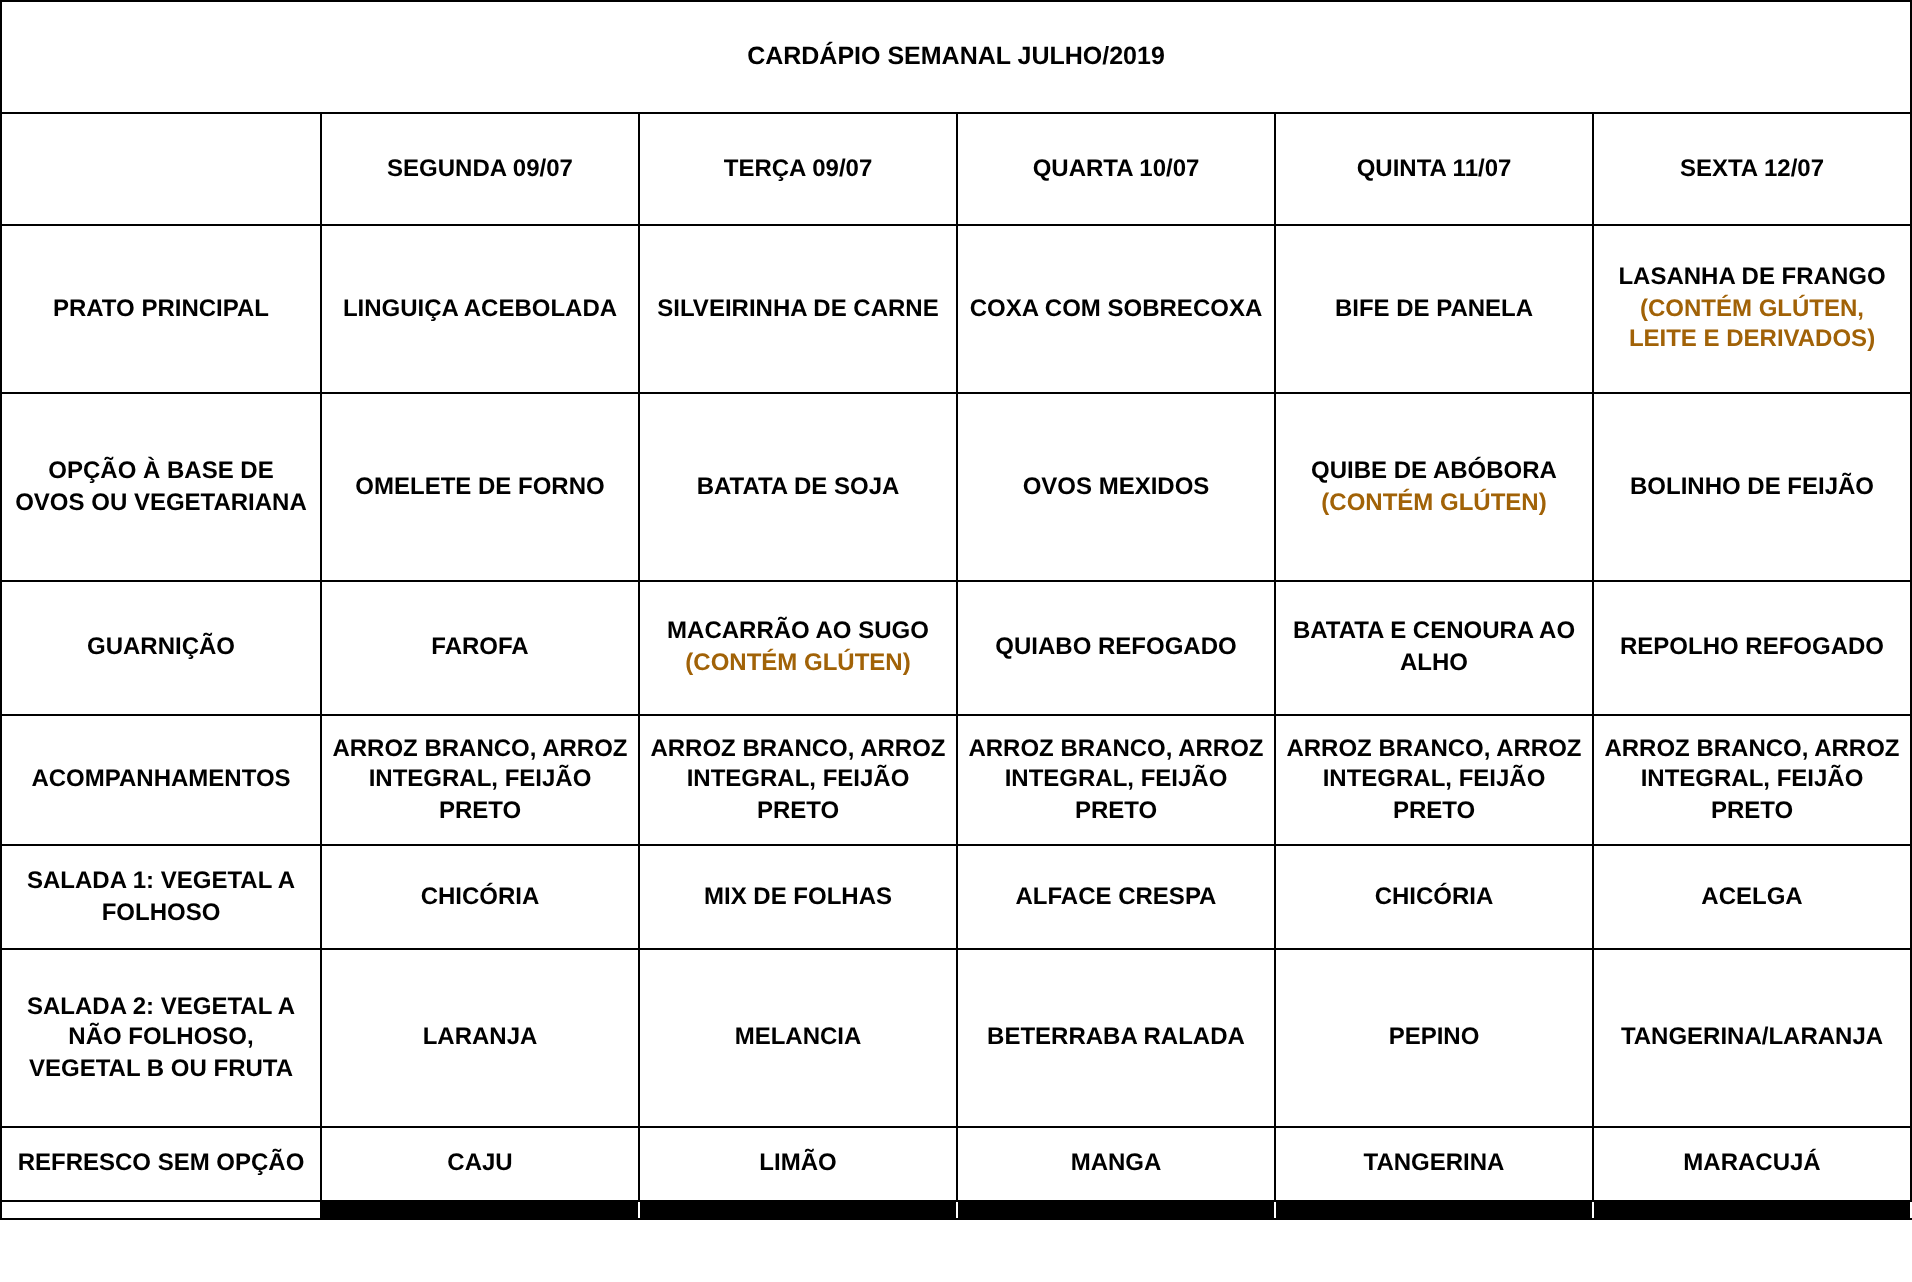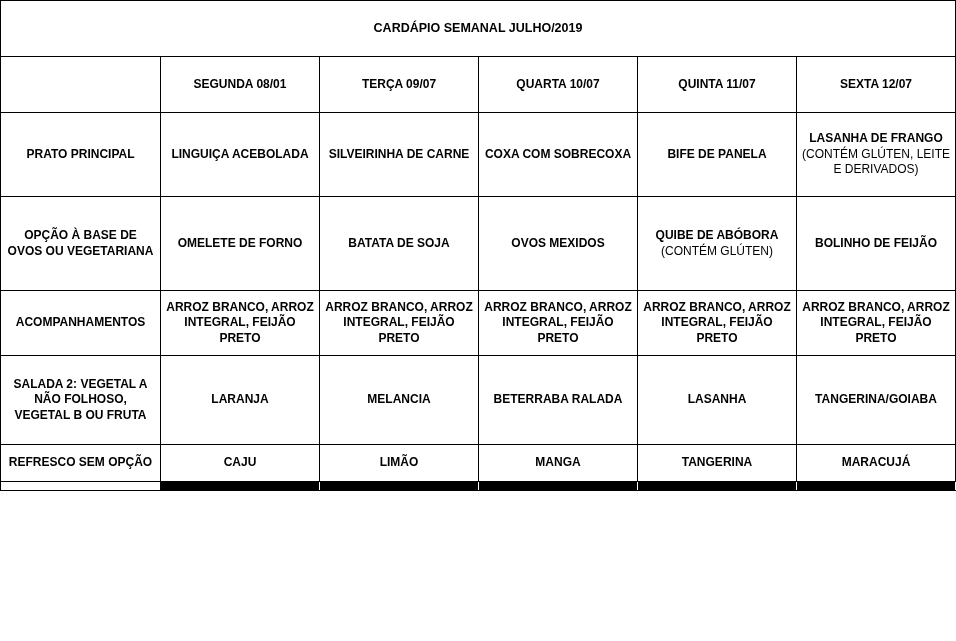--- a/index.html
+++ b/index.html
@@ -32,21 +32,21 @@
   tr.r-1       { height: 94px; }
   tr.r-2       { height: 67px; }
   tr.r-3       { height: 65px; }
   tr.r-4       { height: 52px; }
   tr.r-5       { height: 89px; padding-left: 42px; }
   tr.r-6       { height: 37px; }
   tr.r-7       { height: 37px; }
   tr.r-strip   { height: 9px; }
 
   .cell-text { display: block; }
-  .cell-note { display: block; color: #000000; font-weight: normal; }
+  .cell-note { display: block; color: #a16207; font-weight: bold; }
   .cell-note:empty { display: none; }
 
   tr.r-strip td { padding: 0; }
   tr.r-strip td.strip-black { background: #000000; border-left: 1px solid #ffffff; border-right: 1px solid #ffffff; }
   tr.r-strip td.strip-white { background: #ffffff; }
 </style>
 </head>
 <body>
 
 <div class="sheet">
@@ -60,21 +60,21 @@
         <col class="c-day">
     </colgroup>
 
     <tbody>
         <tr class="r-title">
       <td colspan="6">CARDÁPIO SEMANAL JULHO/2019</td>
     </tr>
 
     <tr class="r-head">
       <td></td>
-      <td>SEGUNDA  08/01</td>
+      <td>SEGUNDA  09/07</td>
       <td>TERÇA 09/07</td>
       <td>QUARTA 10/07</td>
       <td>QUINTA 11/07</td>
       <td>SEXTA 12/07</td>
     </tr>
 
     <tr class="r-0">
       <th>PRATO PRINCIPAL</th>
       <td>
             <span class="cell-text">LINGUIÇA ACEBOLADA</span>
@@ -107,57 +107,94 @@
           </td>
       <td>
             <span class="cell-text">QUIBE DE ABÓBORA</span>
             <span class="cell-note">(CONTÉM GLÚTEN)</span>
           </td>
       <td>
             <span class="cell-text">BOLINHO DE FEIJÃO</span>
           </td>
     </tr>
 
+    <tr class="r-2">
+      <th>GUARNIÇÃO</th>
+      <td>
+            <span class="cell-text">FAROFA</span>
+          </td>
+      <td>
+            <span class="cell-text">MACARRÃO AO SUGO</span>
+            <span class="cell-note">(CONTÉM GLÚTEN)</span>
+          </td>
+      <td>
+            <span class="cell-text">QUIABO REFOGADO</span>
+          </td>
+      <td>
+            <span class="cell-text">BATATA E CENOURA AO ALHO</span>
+          </td>
+      <td>
+            <span class="cell-text">REPOLHO REFOGADO</span>
+          </td>
+    </tr>
 
     <tr class="r-3">
       <th>ACOMPANHAMENTOS</th>
       <td>
             <span class="cell-text">ARROZ BRANCO, ARROZ INTEGRAL, FEIJÃO PRETO</span>
           </td>
       <td>
             <span class="cell-text">ARROZ BRANCO, ARROZ INTEGRAL, FEIJÃO PRETO</span>
           </td>
       <td>
             <span class="cell-text">ARROZ BRANCO, ARROZ INTEGRAL, FEIJÃO PRETO</span>
           </td>
       <td>
             <span class="cell-text">ARROZ BRANCO, ARROZ INTEGRAL, FEIJÃO PRETO</span>
           </td>
       <td>
             <span class="cell-text">ARROZ BRANCO, ARROZ INTEGRAL, FEIJÃO PRETO</span>
           </td>
     </tr>
 
+    <tr class="r-4">
+      <th>SALADA 1: VEGETAL A FOLHOSO</th>
+      <td>
+            <span class="cell-text">CHICÓRIA</span>
+          </td>
+      <td>
+            <span class="cell-text">MIX DE FOLHAS</span>
+          </td>
+      <td>
+            <span class="cell-text">ALFACE  CRESPA</span>
+          </td>
+      <td>
+            <span class="cell-text">CHICÓRIA</span>
+          </td>
+      <td>
+            <span class="cell-text">ACELGA</span>
+          </td>
+    </tr>
 
     <tr class="r-5">
       <th>SALADA 2: VEGETAL A NÃO FOLHOSO, VEGETAL B OU FRUTA</th>
       <td>
             <span class="cell-text">LARANJA</span>
           </td>
       <td>
             <span class="cell-text">MELANCIA</span>
           </td>
       <td>
             <span class="cell-text">BETERRABA RALADA</span>
           </td>
       <td>
-            <span class="cell-text">LASANHA</span>
-          </td>
-      <td>
-            <span class="cell-text">TANGERINA/GOIABA</span>
+            <span class="cell-text">PEPINO</span>
+          </td>
+      <td>
+            <span class="cell-text">TANGERINA/LARANJA</span>
           </td>
     </tr>
 
 
     <tr class="r-7">
       <th>REFRESCO SEM OPÇÃO</th>
       <td>
             <span class="cell-text">CAJU</span>
           </td>
       <td>

